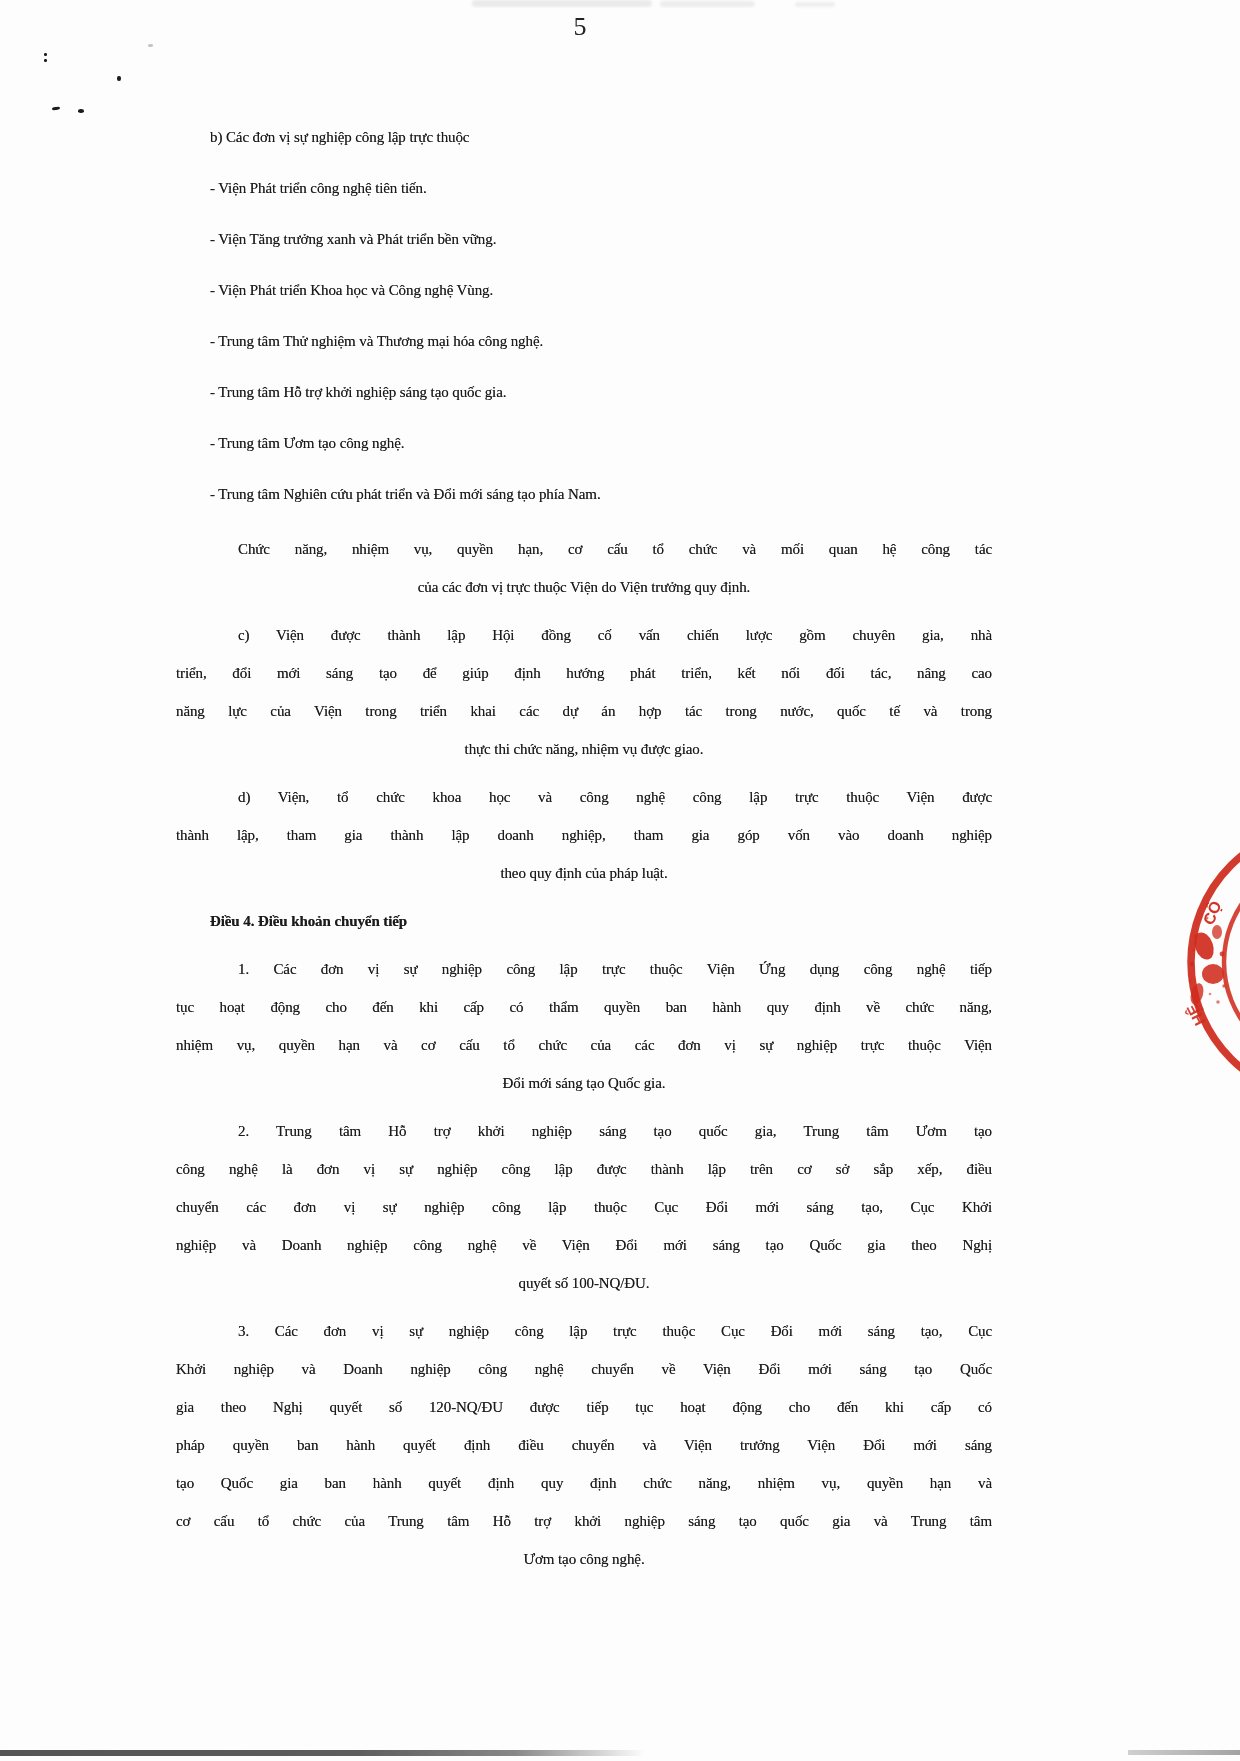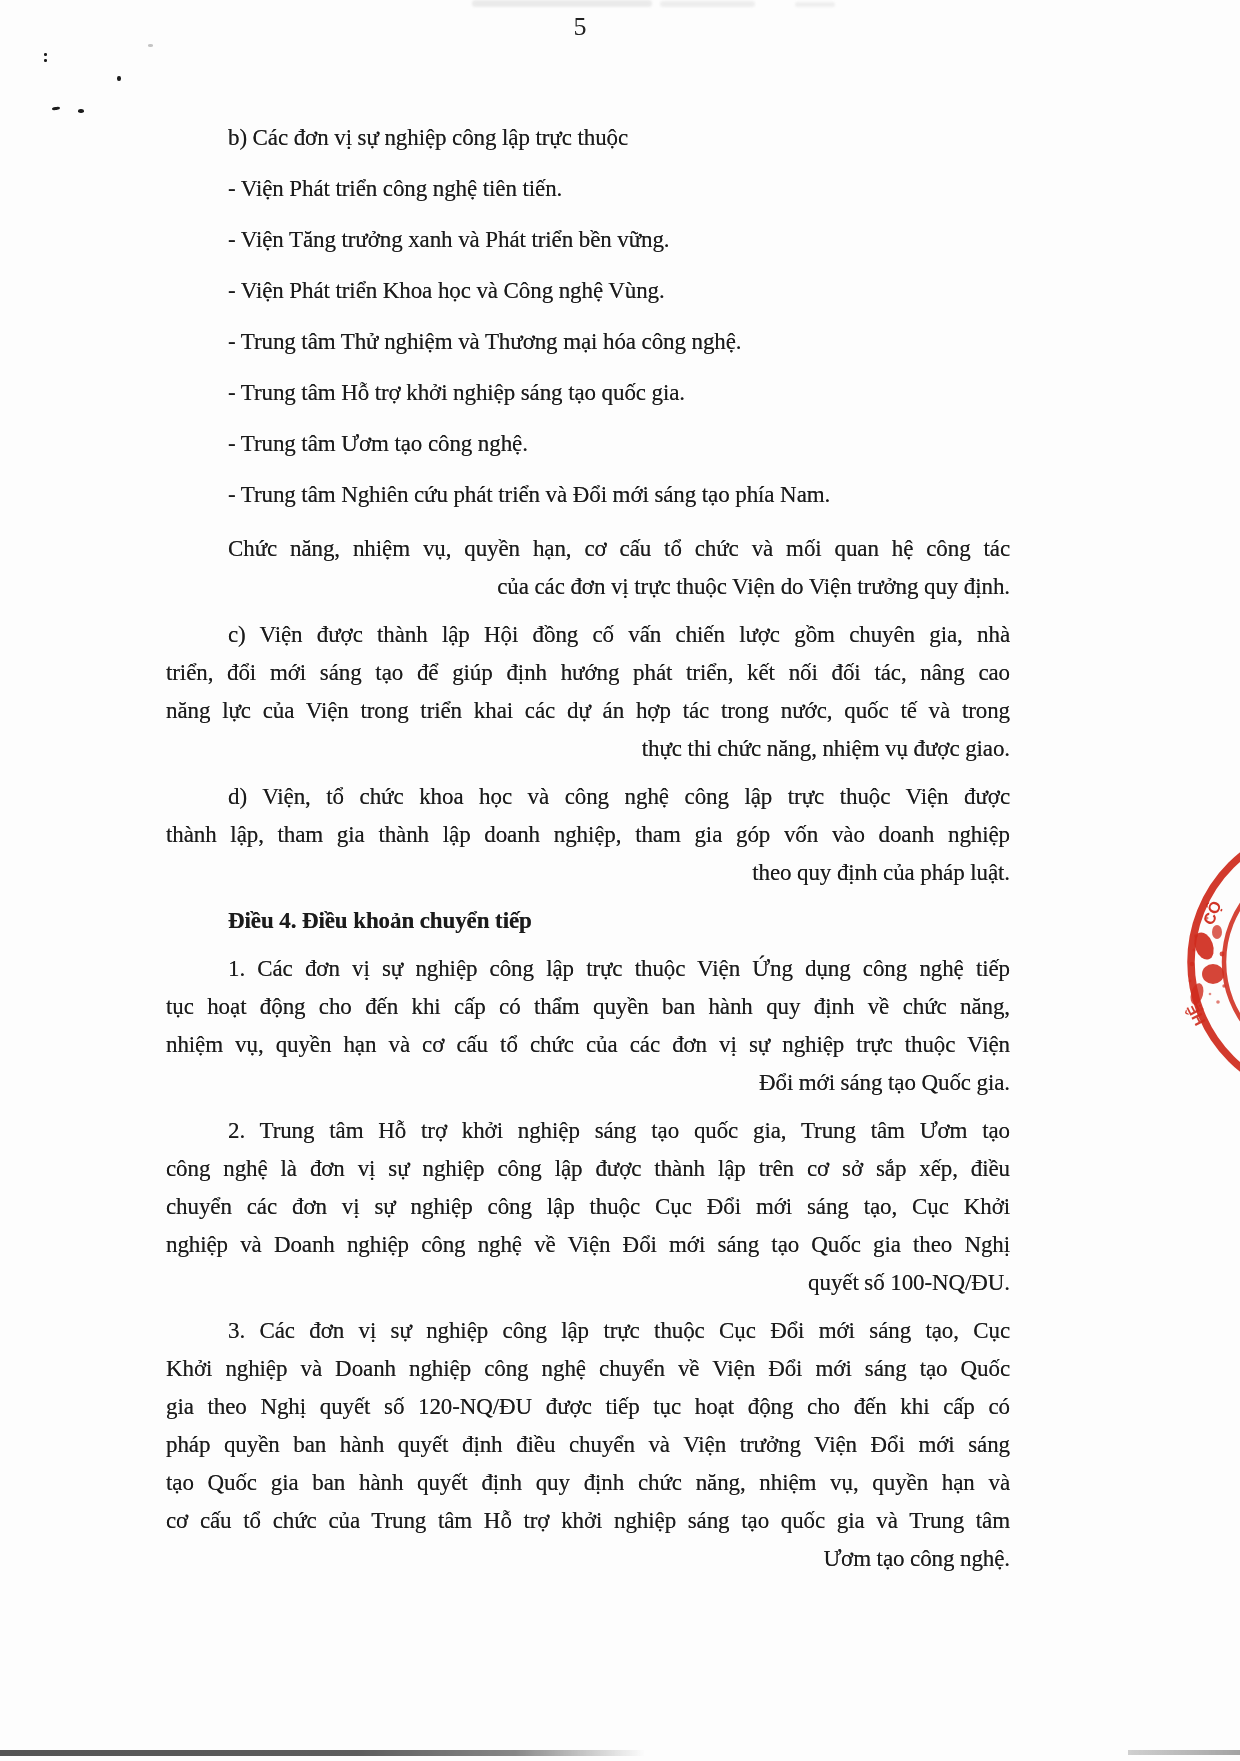--- a/index.html
+++ b/index.html
@@ -10,45 +10,45 @@
     overflow:hidden;
     font-family:"Liberation Serif","DejaVu Serif",serif;
     color:#1b1b1b;
   }
   .page-number{
     position:absolute;top:12px;left:0;width:1160px;
     text-align:center;font-size:26px;line-height:30px;
     color:#222;
   }
   .content{
-    position:absolute;left:166px;top:112px;width:844px;
-    font-size:23px;
+    position:absolute;left:148px;top:112px;width:844px;
+    font-size:15px;
     letter-spacing:-0.1px;
     text-shadow:0 0 0.35px rgba(25,25,25,0.65);
   }
   .single{
     line-height:51px;
     padding-left:62px;
     white-space:nowrap;
   }
-  .para{margin-top:10px;}
+  .para{margin-top:10px;margin-left:28px;}
   .heading{
     margin-top:10px;
     line-height:38px;
     padding-left:62px;
     font-weight:bold;
     white-space:nowrap;
   }
   .para .line{line-height:38px;}
   .para .line.just{
     text-align:justify;
     text-align-last:justify;
     white-space:nowrap;
   }
-  .para .line.last{text-align:right;white-space:nowrap;}
+  .para .line.last{text-align:center;white-space:nowrap;}
   .para .line.ind{padding-left:62px;}
   .stamp{
     position:absolute;top:846px;right:0;
   }
   .speck{position:absolute;background:#1c1c1c;border-radius:45%;}
   .smudge{position:absolute;background:#9a9a9a;border-radius:3px;filter:blur(1px);}
   .scan-strip-left{
     position:absolute;left:0;top:1750px;width:645px;height:6px;
     background:linear-gradient(90deg,#303030 0%,#3a3a3a 55%,#6e6e6e 80%,rgba(110,110,110,0) 100%);
     opacity:.82;filter:blur(.4px);

